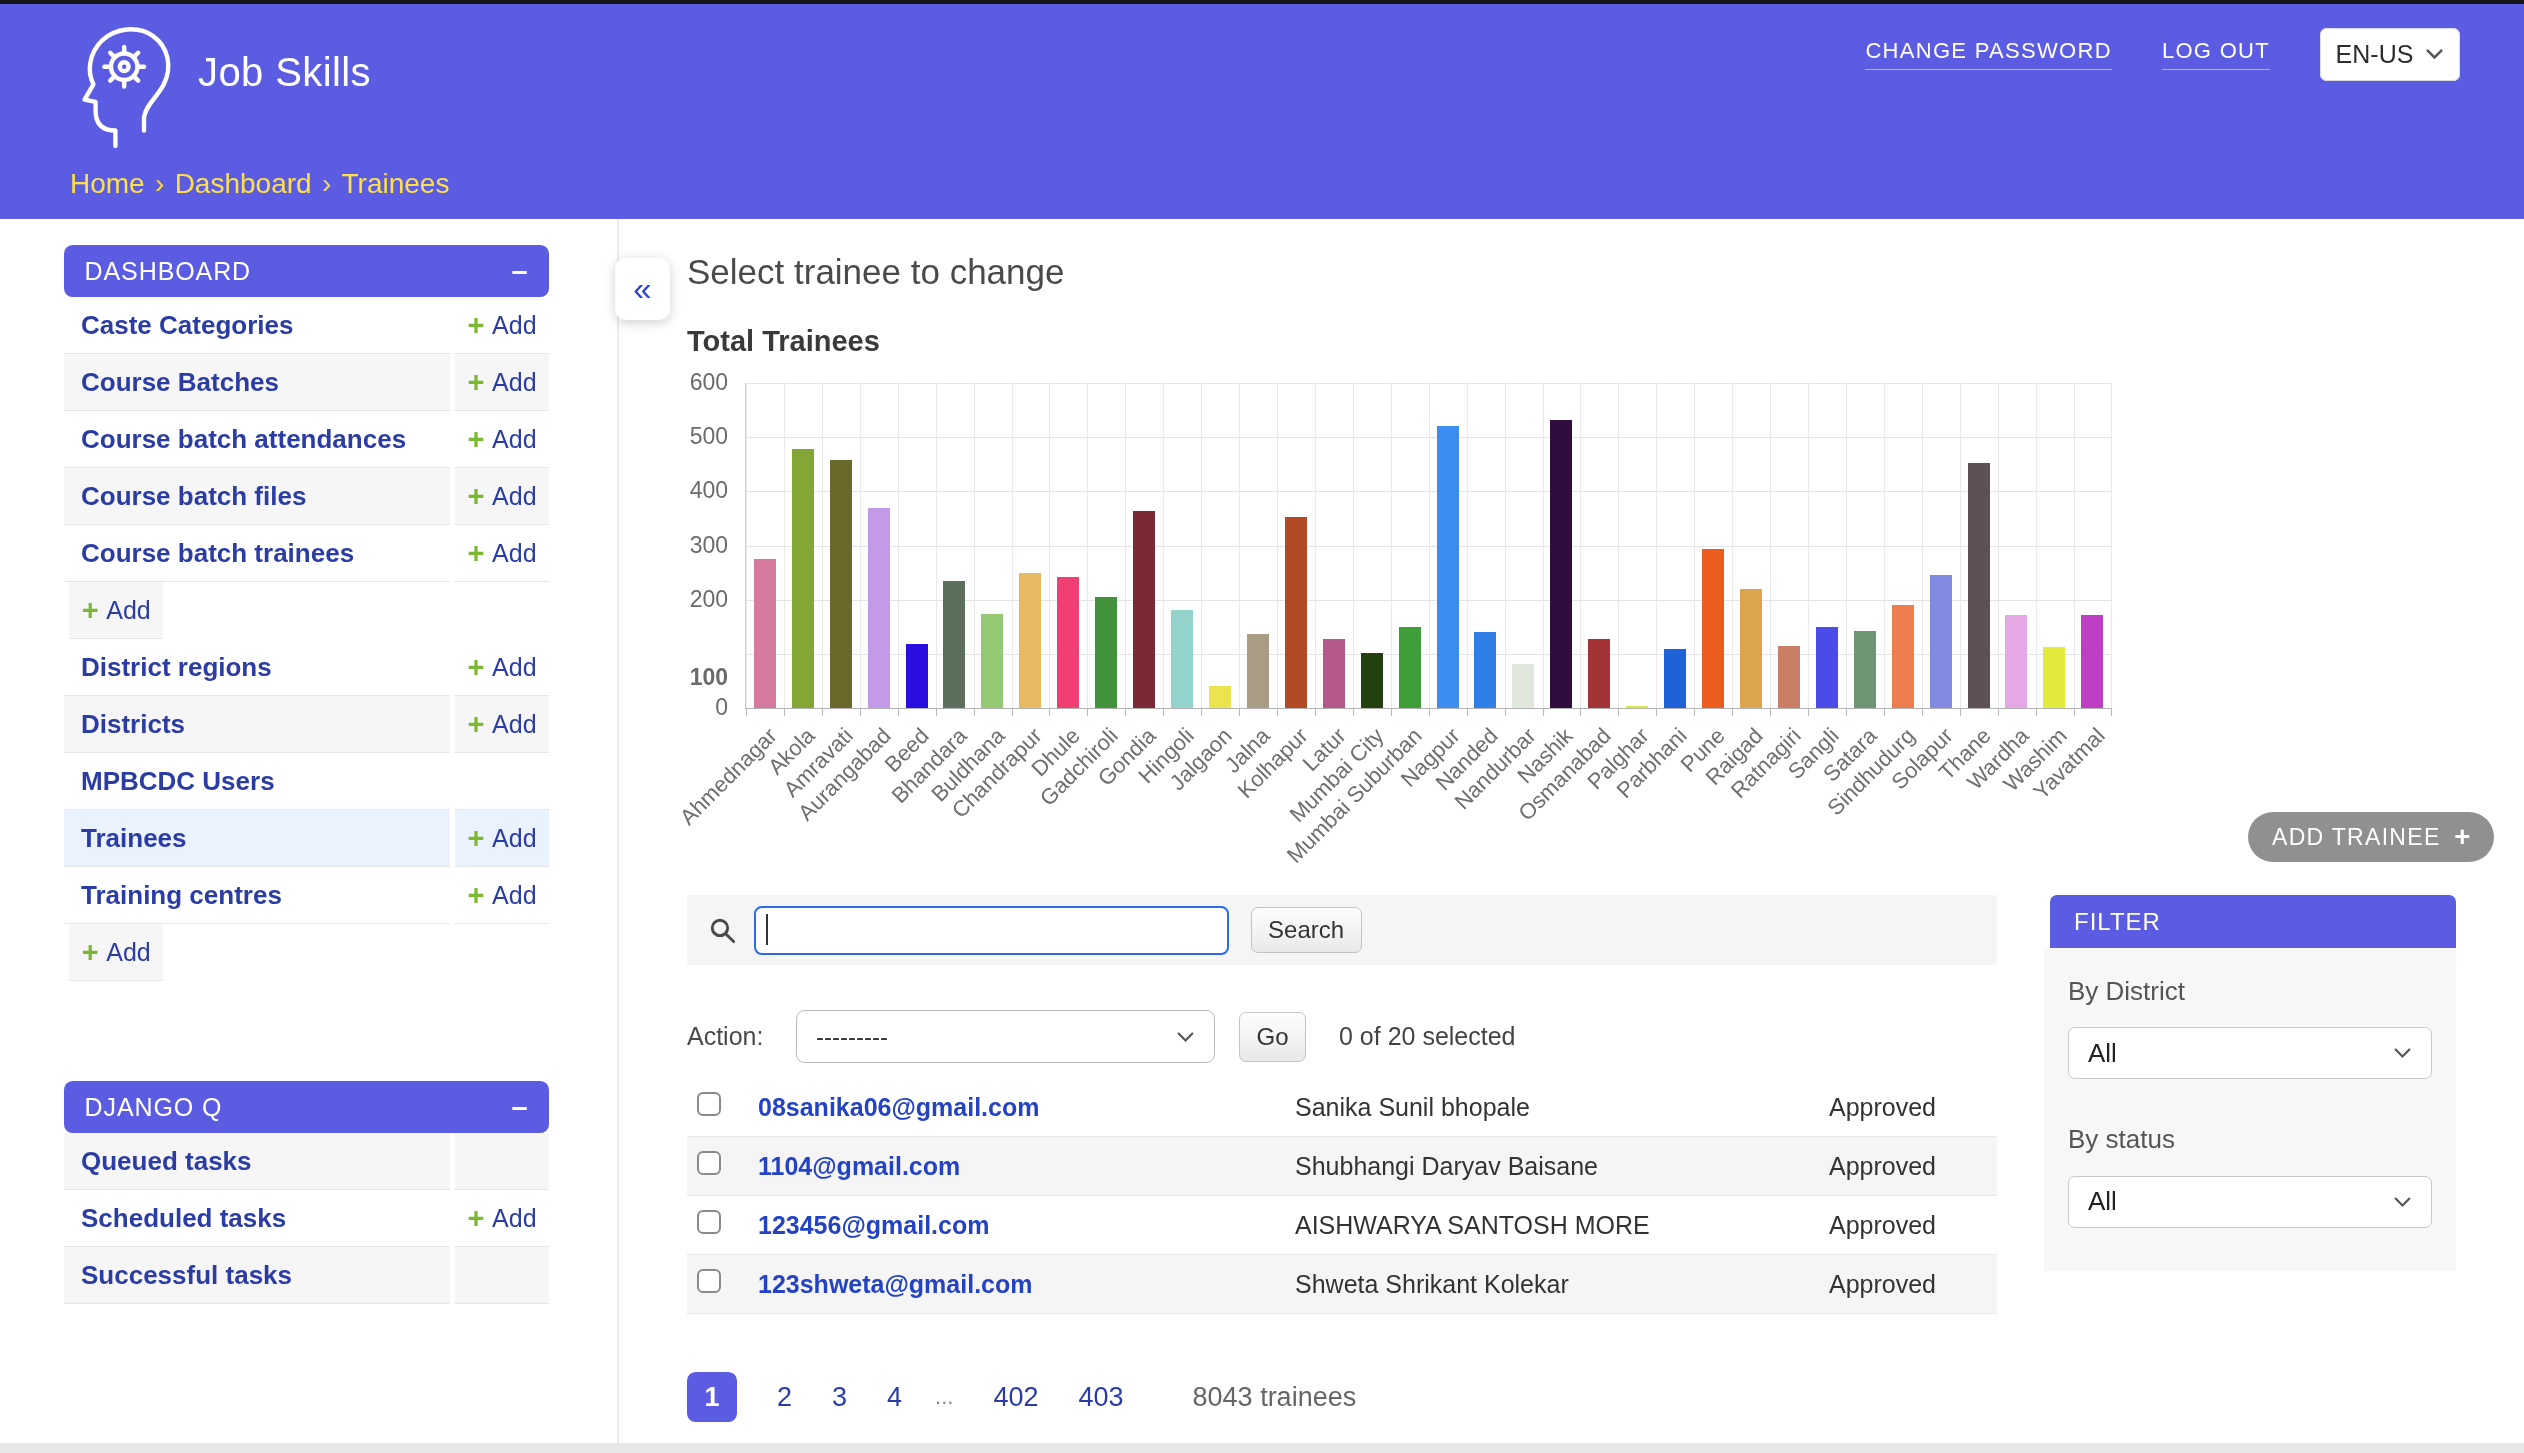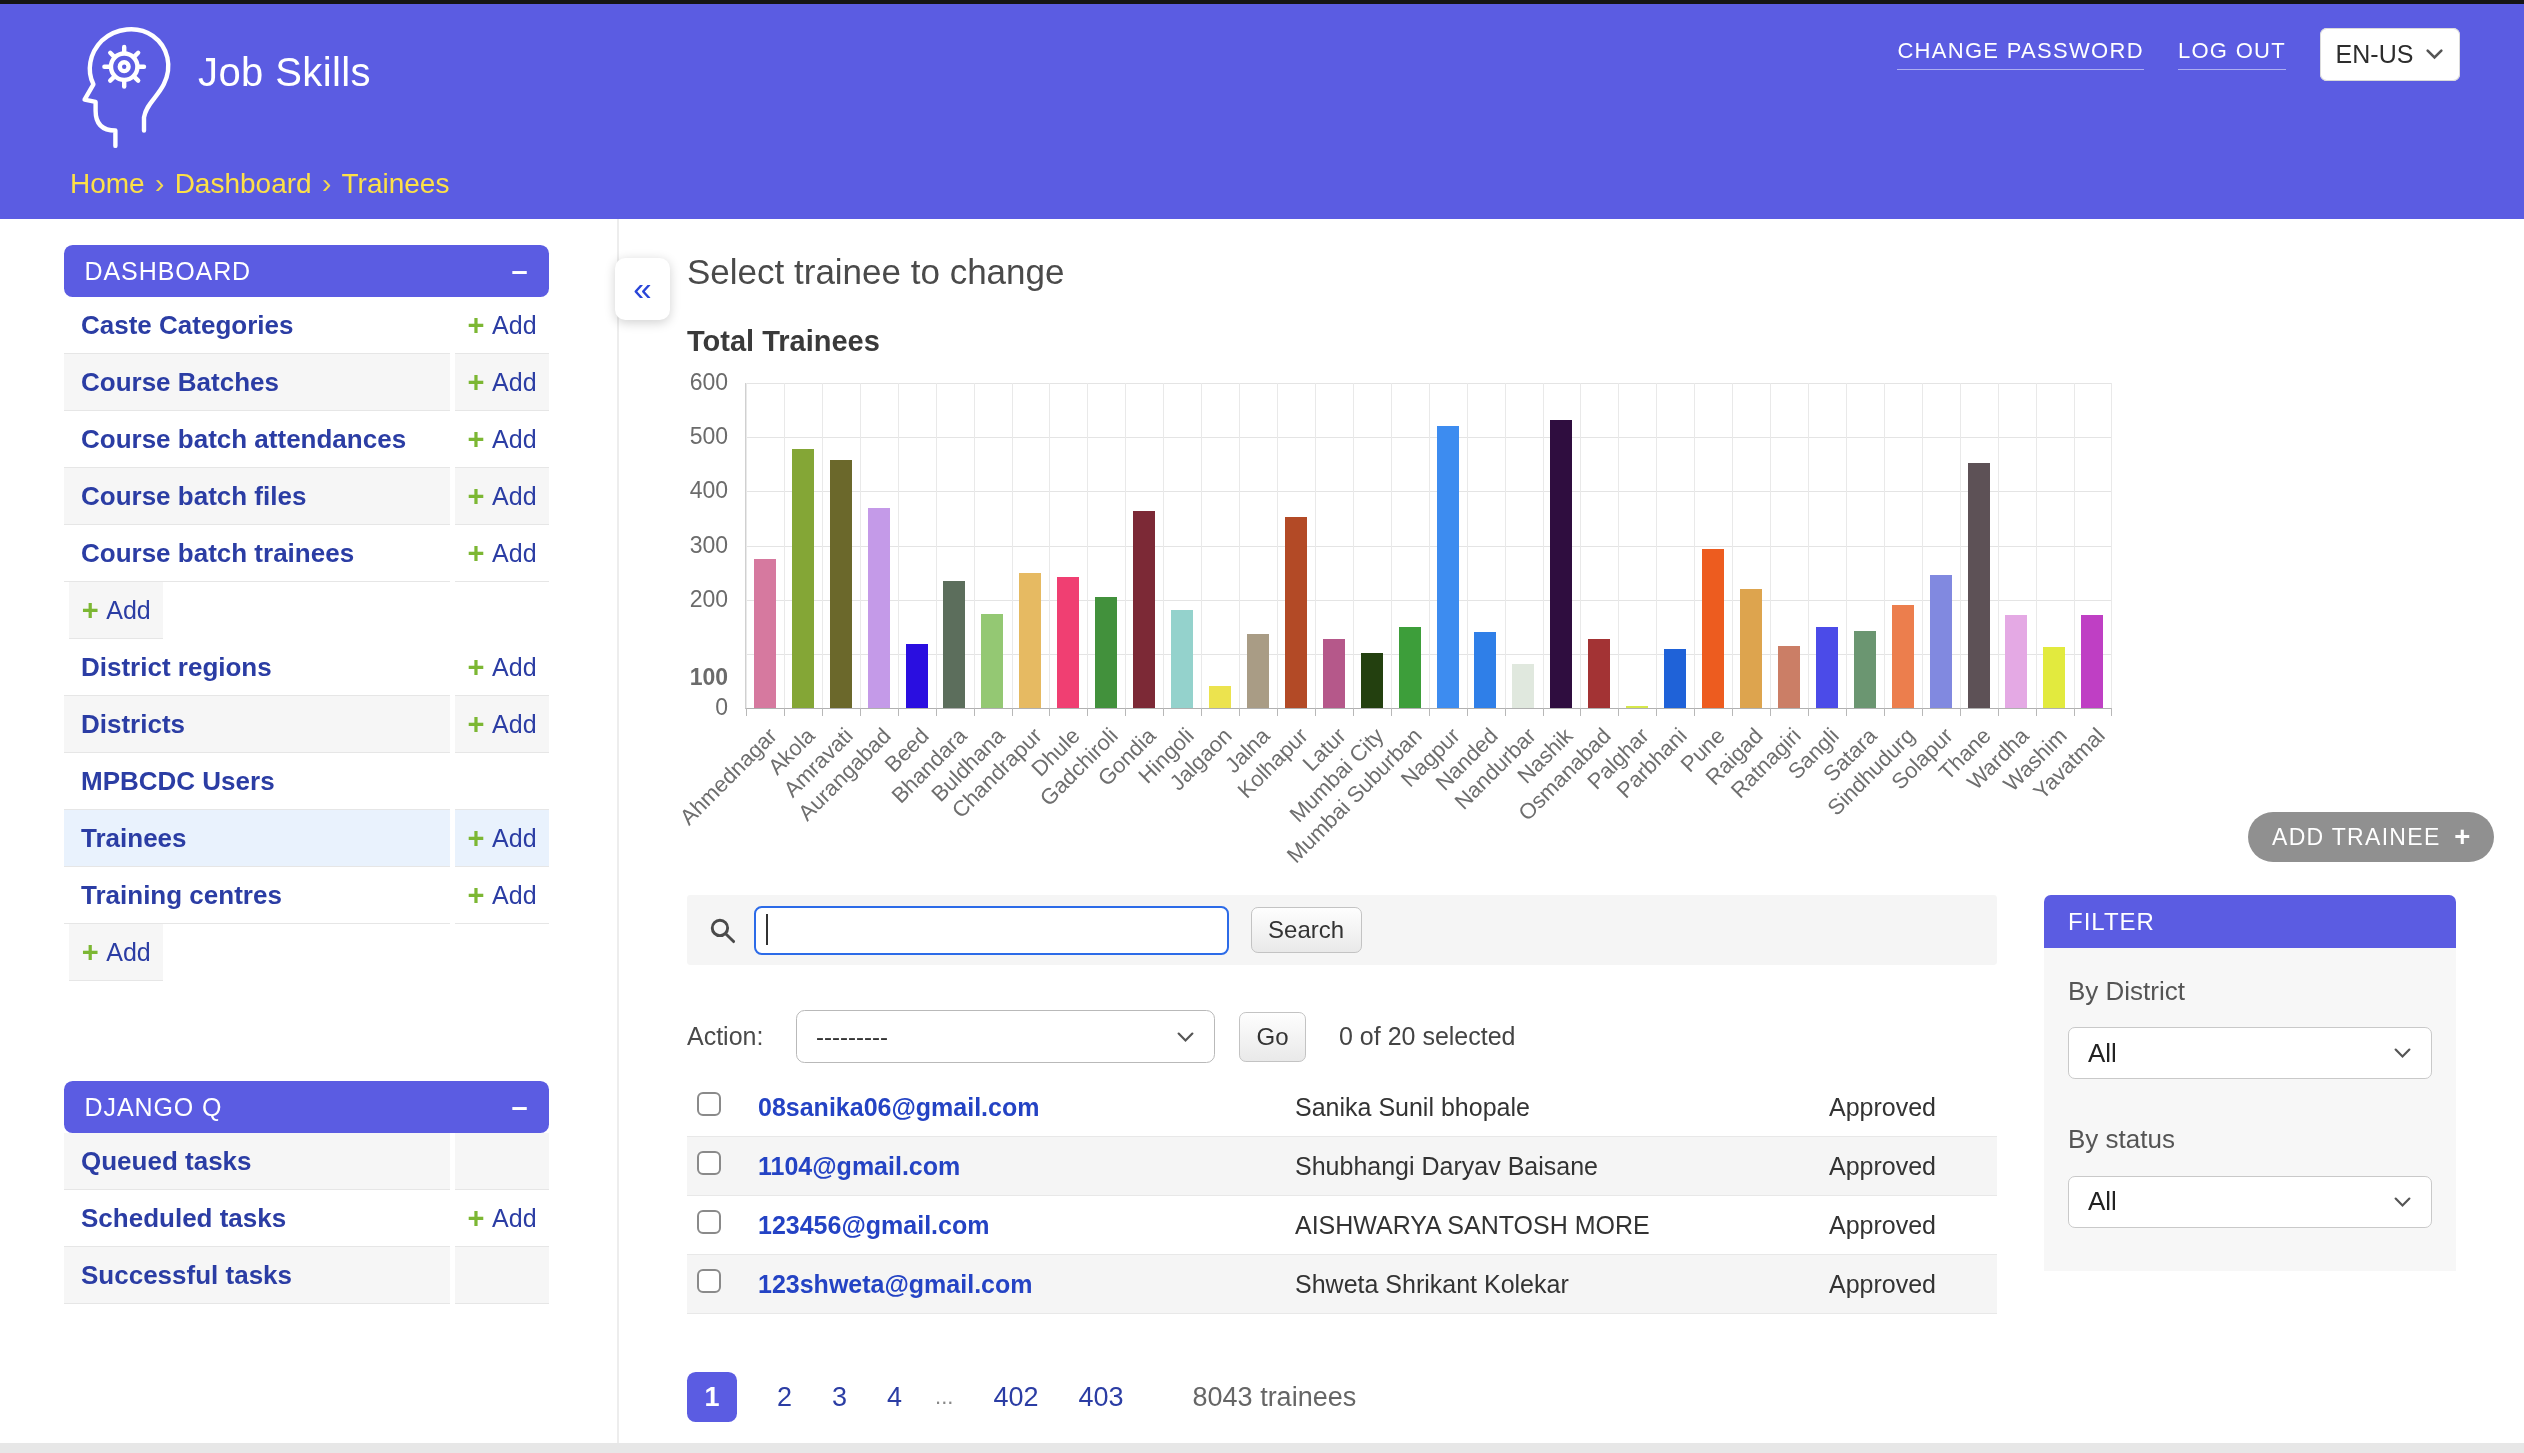--- a/index.html
+++ b/index.html
@@ -5,21 +5,21 @@
   html,body{margin:0;padding:0;background:#fff;}
   .page{position:relative;width:2525px;height:1453px;background:#fff;overflow:hidden;
         font-family:"Liberation Sans",sans-serif;}
   
   .top-strip{position:absolute;left:0;top:0;width:100%;height:4.3px;background:#151515;z-index:20;}
   .appbar{position:absolute;left:0;top:0;width:100%;height:219px;background:#5b5ce2;}
   .logo{position:absolute;left:67px;top:22px;}
   .app-title{position:absolute;left:198px;top:50px;color:#fff;font-size:40px;letter-spacing:0.4px;}
   .breadcrumb{position:absolute;left:70px;top:168px;color:#fde047;font-size:28px;}
   .crumb-sep{margin:0 10.3px;opacity:.95;}
-  .appbar-right{position:absolute;right:65px;top:27.5px;display:flex;align-items:center;gap:34px;}
+  .appbar-right{position:absolute;right:65px;top:27.5px;display:flex;align-items:center;gap:50px;}
   .appbar-link{color:#fff;font-size:22px;letter-spacing:1.3px;border-bottom:1.7px solid rgba(255,255,255,.5);
                padding-bottom:4.3px;cursor:pointer;}
   .lang-select{width:140px;height:53px;background:#fff;border-radius:6.9px;display:flex;align-items:center;
                justify-content:center;gap:12px;font-size:25px;color:#2d2d2d;box-shadow:inset 0 0 0 0.9px #d9d9d9;cursor:pointer;}
   
   .sidebar{position:absolute;left:64px;top:245px;width:485px;}
   .side-head{height:52px;background:#5b5ce2;border-radius:8.6px;color:#fff;display:flex;align-items:center;
              justify-content:space-between;padding:0 20.6px;font-size:25px;letter-spacing:0.9px;cursor:pointer;}
   .side-head .minus{font-size:29px;font-weight:700;}
   .side-section + .side-section{margin-top:100px;}
@@ -93,21 +93,21 @@
   
   .pagination{position:absolute;left:687px;top:1372px;display:flex;align-items:center;font-size:27px;}
   .pg-current{width:50px;height:50px;border-radius:8.6px;background:#5b5ce2;color:#fff;font-weight:700;
               display:flex;align-items:center;justify-content:center;cursor:pointer;}
   .pg-link{color:#2b3da4;margin-left:40px;cursor:pointer;}
   .pg-ellipsis{color:#888;margin-left:33px;font-size:22px;}
   .pg-total{margin-left:69px;color:#666;}
   
   .filter{position:absolute;left:2044px;top:895px;width:412px;}
   .filter-head{height:53px;background:#5b5ce2;border-radius:6.9px 6.9px 0 0;color:#fff;display:flex;
-               align-items:center;padding-left:24px;font-size:24px;letter-spacing:1px;}
+               align-items:center;padding-left:24px;font-size:24px;letter-spacing:1px;margin-left:6px;}
   .filter-body{background:#f7f7f7;padding:27.5px 24px 43px;box-sizing:border-box;}
   .fgroup + .fgroup{margin-top:45px;}
   .fg-label{font-size:26px;color:#555;}
   .fg-select{margin-top:20.6px;height:50px;background:#fff;border:0.9px solid #c9c9c9;border-radius:6.9px;
              display:flex;align-items:center;justify-content:space-between;padding:0 19px;font-size:26px;
              color:#222;cursor:pointer;}
   .bottom-strip{position:absolute;left:0;top:1443px;width:100%;height:10.3px;background:#e7e7e7;}
 </style>
 </head>
 <body>

